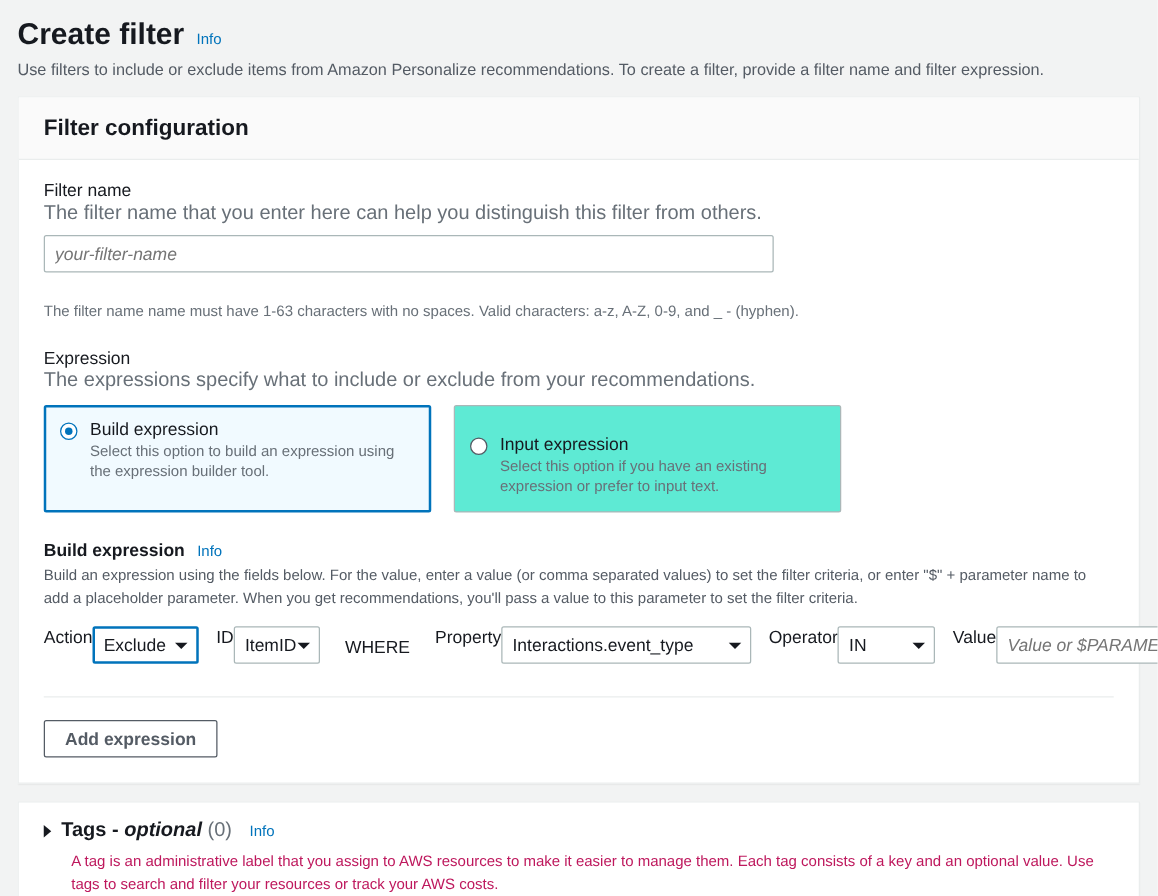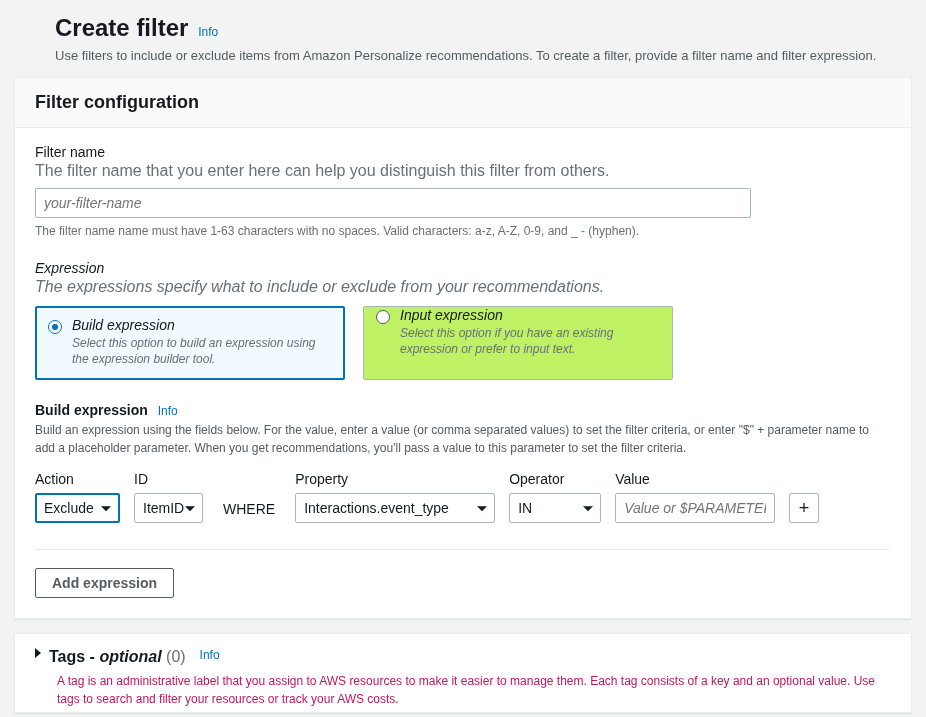--- a/index.html
+++ b/index.html
@@ -4,77 +4,77 @@
 <style>
   * { box-sizing: border-box; }
   html, body {
     margin: 0; padding: 0;
     background: #f2f3f3;
     font-family: "Amazon Ember", "Helvetica Neue", Arial, sans-serif;
     color: #16191f;
     font-size: 14px;
   }
   .page { width: 926px; padding: 14px 14px 20px 14px; }
-  .header { margin-bottom: 10px; margin-left: 41px; }
+  .header { margin-bottom: 10px; }
   .header h1 { font-size: 24px; font-weight: 700; margin: 0; display: inline-block; }
   .info-link { font-size: 12px; color: #0073bb; margin-left: 6px; cursor: pointer; }
   .subtext { font-size: 13px; color: #545b64; margin-top: 6px; }
   .panel {
     background: #fff;
     border: 1px solid #eaeded;
     box-shadow: 0 1px 1px rgba(0,0,0,0.05);
     margin-top: 14px;
   }
   .panel-header {
     padding: 14px 20px;
     border-bottom: 1px solid #eaeded;
     background: #fafafa;
     font-size: 18px;
     font-weight: 700;
   }
   .panel-body { padding: 16px 20px 20px 20px; }
   .field-label { font-size: 14px; font-weight: 400; color: #16191f; }
   .field-desc { font-size: 16px; color: #687078; margin-top: 2px; }
   .text-input {
-    width: 716px;
+    width: 584px;
     padding: 6px 8px;
     border: 1px solid #aab7b8;
     border-radius: 2px;
     font-size: 14px;
     font-style: italic;
     color: #687078;
     margin-top: 8px;
   }
-  .hint { font-size: 12px; color: #687078; margin-top: 6px; }
-  .section-gap { margin-top: 22px; font-style: italic; }
+  .hint { font-size: 12px; color: #687078; margin-top: 24px; }
+  .section-gap { margin-top: 22px; }
   .tiles { display: flex; gap: 18px; margin-top: 10px; }
   .tile {
     flex: 0 0 310px;
     border: 1px solid #aab7b8;
     border-radius: 2px;
-    padding: 0 12px 12px 12px;
+    padding: 22px 12px 12px 12px;
     display: flex;
     gap: 10px;
     cursor: pointer;
-    background: #bef264;
+    background: #5eead4;
   }
   .tile.selected { border: 2px solid #0073bb; background: #f1faff; padding: 9px 11px 11px 11px; }
   .radio {
     width: 14px; height: 14px; border: 1px solid #545b64; border-radius: 50%;
     margin-top: 3px; display: inline-flex; align-items: center; justify-content: center;
     flex-shrink: 0; background: #fff;
   }
   .radio.checked { border-color: #0073bb; }
   .radio.checked::after { content: ""; width: 6px; height: 6px; background: #0073bb; border-radius: 50%; }
   .tile-title { font-size: 14px; font-weight: 400; }
   .tile-desc { font-size: 12px; color: #687078; margin-top: 2px; line-height: 1.35; }
   .build-title { font-size: 14px; font-weight: 700; margin-top: 22px; }
   .build-desc { font-size: 12px; color: #545b64; margin-top: 4px; line-height: 1.45; }
   .builder-row { display: flex; align-items: flex-end; gap: 14px; margin-top: 14px; flex-wrap: nowrap; }
-  .builder-col { display: flex; flex-direction: column; }
+  .builder-col { display: flex; flex-direction: row; }
   .builder-col label { font-size: 14px; margin-bottom: 6px; }
   .select {
     border: 1px solid #aab7b8;
     border-radius: 2px;
     padding: 6px 24px 6px 8px;
     font-size: 14px;
     background: #fff;
     position: relative;
     display: flex; align-items: flex-start;
     cursor: pointer;
@@ -101,21 +101,21 @@
     width: 30px; height: 30px; border: 1px solid #aab7b8; border-radius: 2px;
     background: #fff; display: inline-flex; align-items: center; justify-content: center;
     cursor: pointer; font-size: 18px; font-weight: 400;
   }
   .hr { border: none; border-top: 1px solid #eaeded; margin: 26px 0 18px 0; }
   .btn {
     display: inline-flex; align-items: center; justify-content: center;
     padding: 6px 16px; border-radius: 2px; font-size: 14px; font-weight: 700;
     cursor: pointer; border: 1px solid #545b64; background: #fff; color: #545b64;
   }
-  .tags-header { display: flex; gap: 8px; padding: 14px 20px 6px 20px; }
+  .tags-header { display: flex; align-items: center; gap: 8px; padding: 14px 20px 6px 20px; }
   .caret-right {
     width: 0; height: 0;
     border-top: 5px solid transparent; border-bottom: 5px solid transparent;
     border-left: 6px solid #16191f;
     cursor: pointer;
   }
   .tags-title { font-size: 16px; font-weight: 700; }
   .tags-optional { font-style: italic; font-weight: 700; }
   .tags-count { color: #687078; font-weight: 400; }
   .tags-desc { font-size: 12px; color: #be185d; padding: 0 20px 4px 42px; line-height: 1.5; }
@@ -187,21 +187,21 @@
           <div class="where-text">WHERE</div>
           <div class="builder-col">
             <label>Property</label>
             <div class="select" style="width:200px;">
               <span>Interactions.event_type</span>
               <span class="caret"></span>
             </div>
           </div>
           <div class="builder-col">
             <label>Operator</label>
-            <div class="select" style="width:92px;">
+            <div class="select" style="width:78px;">
               <span>IN</span>
               <span class="caret"></span>
             </div>
           </div>
           <div class="builder-col">
             <label>Value</label>
             <input class="value-input" type="text" placeholder="Value or $PARAMETER" style="">
           </div>
           <div class="builder-col" style="justify-content:flex-end;">
             <div class="plus-btn">

